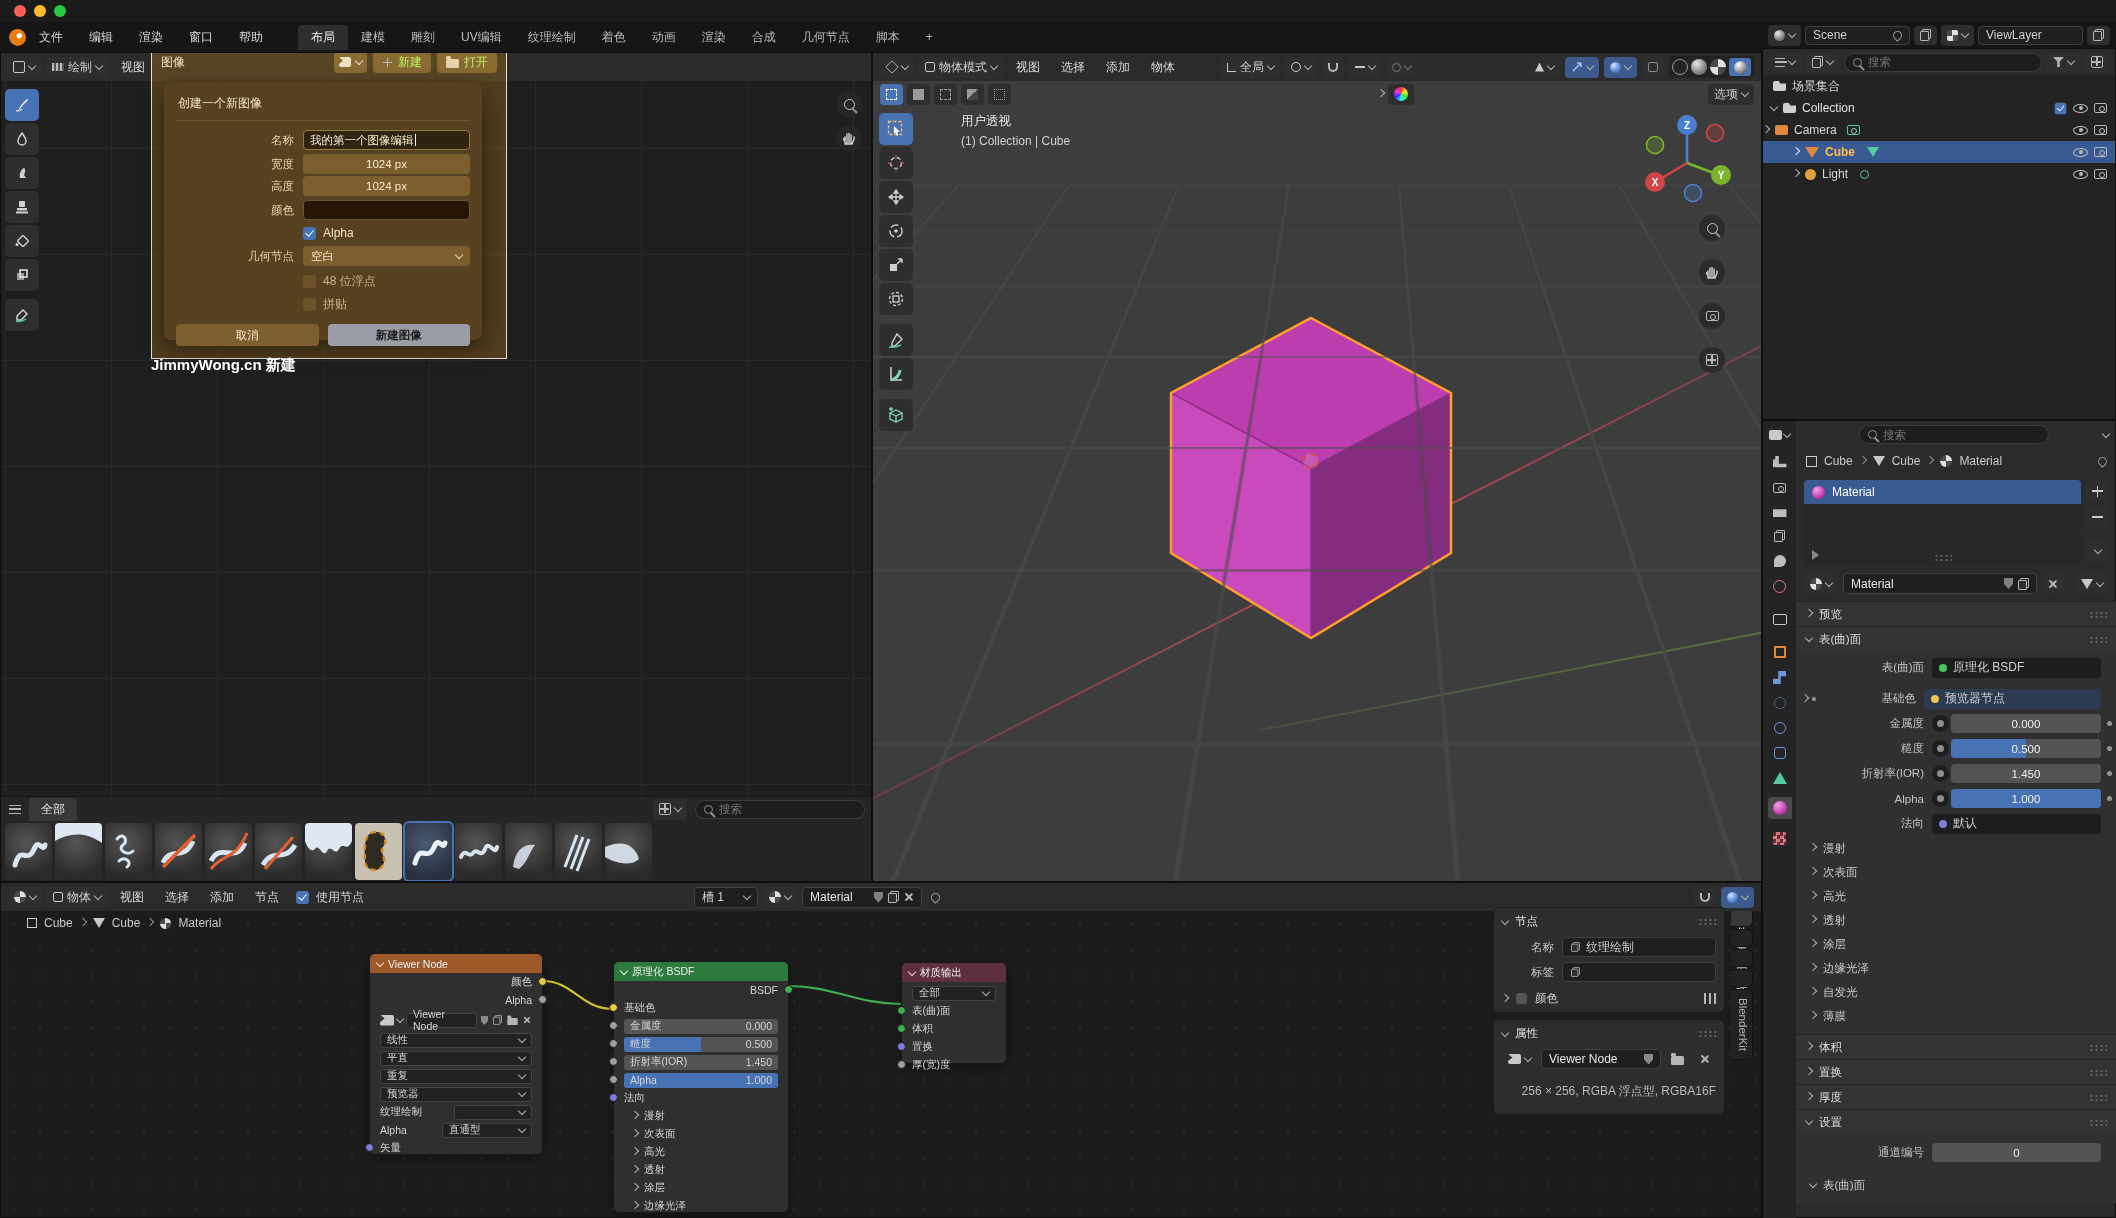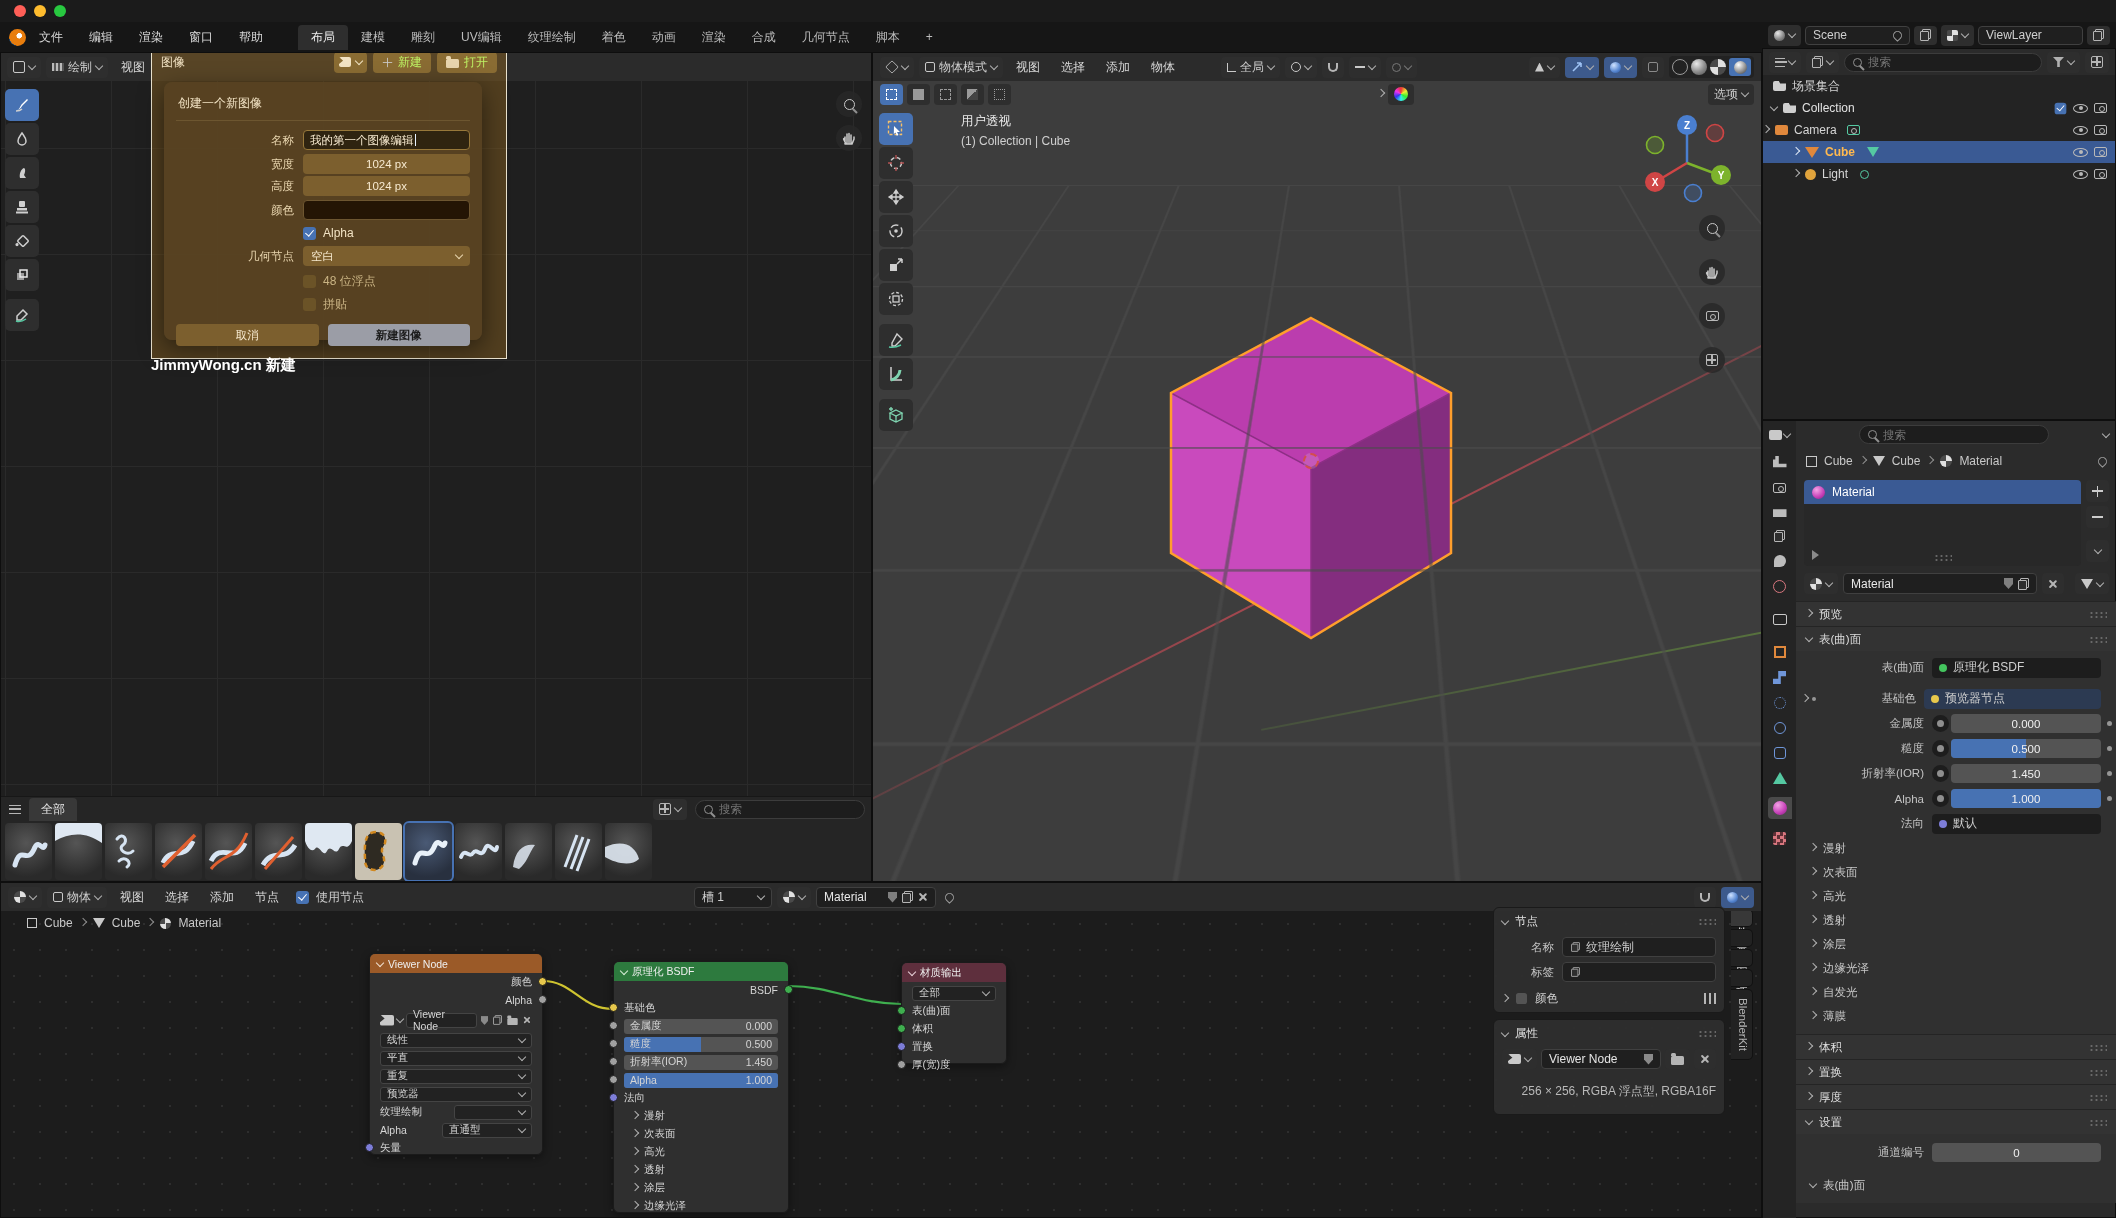--- a/index.html
+++ b/index.html
@@ -881,21 +881,21 @@
         </span>
       <span class="menu-text" style="padding:0 8px">视图</span>
       <span class="menu-text" style="padding:0 8px">选择</span>
       <span class="menu-text" style="padding:0 8px">添加</span>
       <span class="menu-text" style="padding:0 8px">节点</span>
       <span class="row" style="gap:7px;margin-left:4px">
           <span class="cb on"></span>
           <span>使用节点</span>
         </span>
       <span style="width:320px"></span>
-      <span class="field" style="width:78px">
+      <span class="field" style="width:64px">
           <span style="flex:1">槽 1</span>
           <i class="chev sm"></i>
         </span>
       <span class="hbtn">
           <span class="sphere mat" style="width:12px;height:12px"></span>
           <i class="chev sm"></i>
         </span>
       <span class="field" style="width:120px">
           <span style="flex:1;color:#e8e8e8">Material</span>
           <span class="i-shield" style="background:#7f7f7f"></span>

